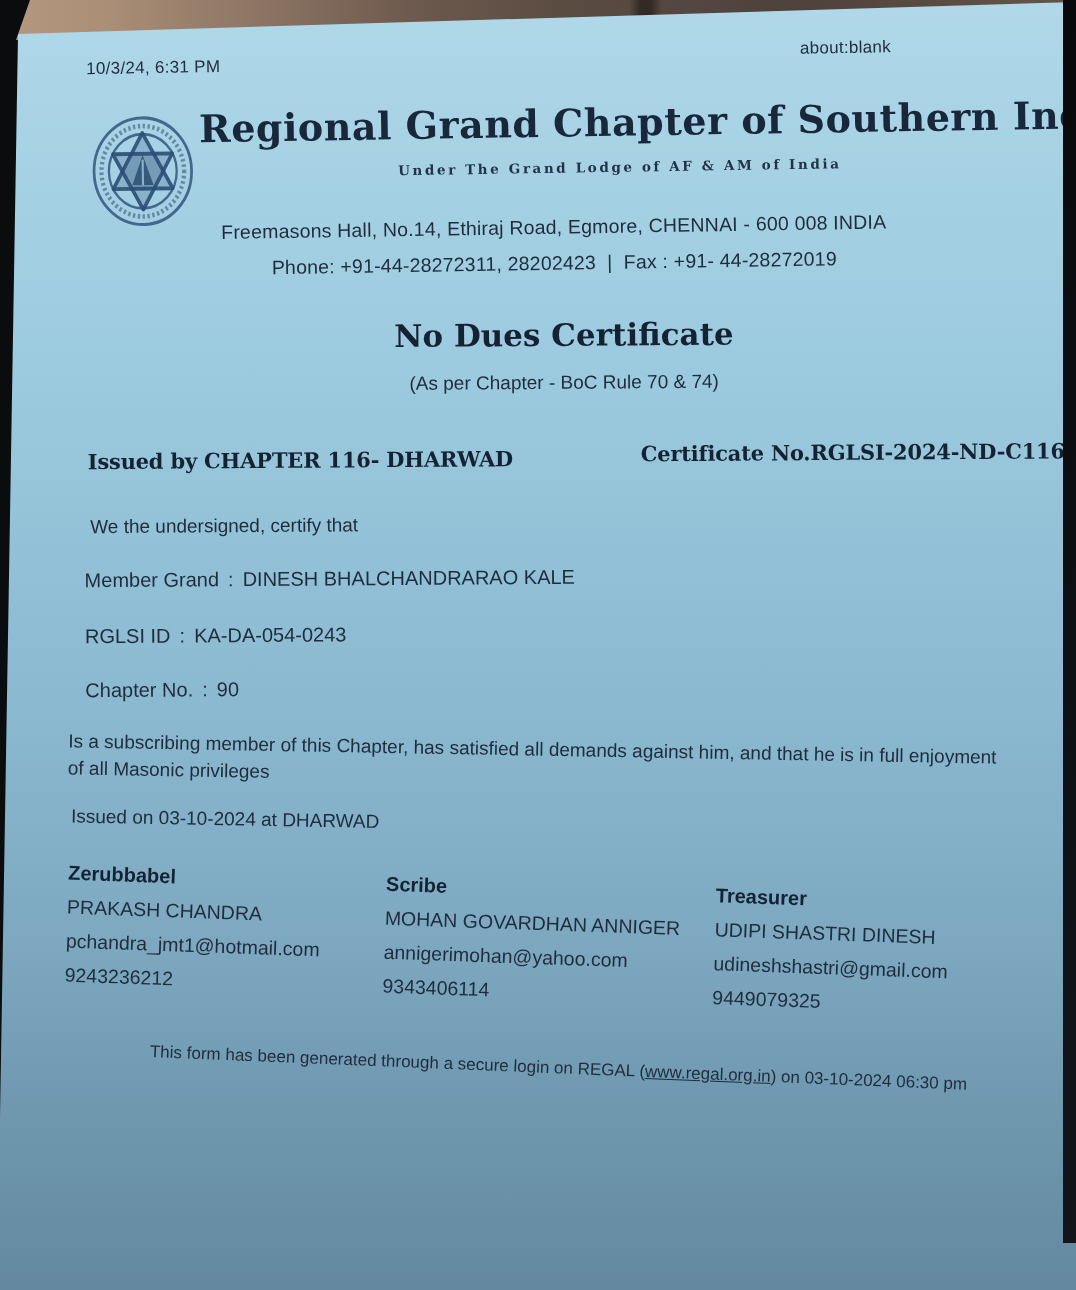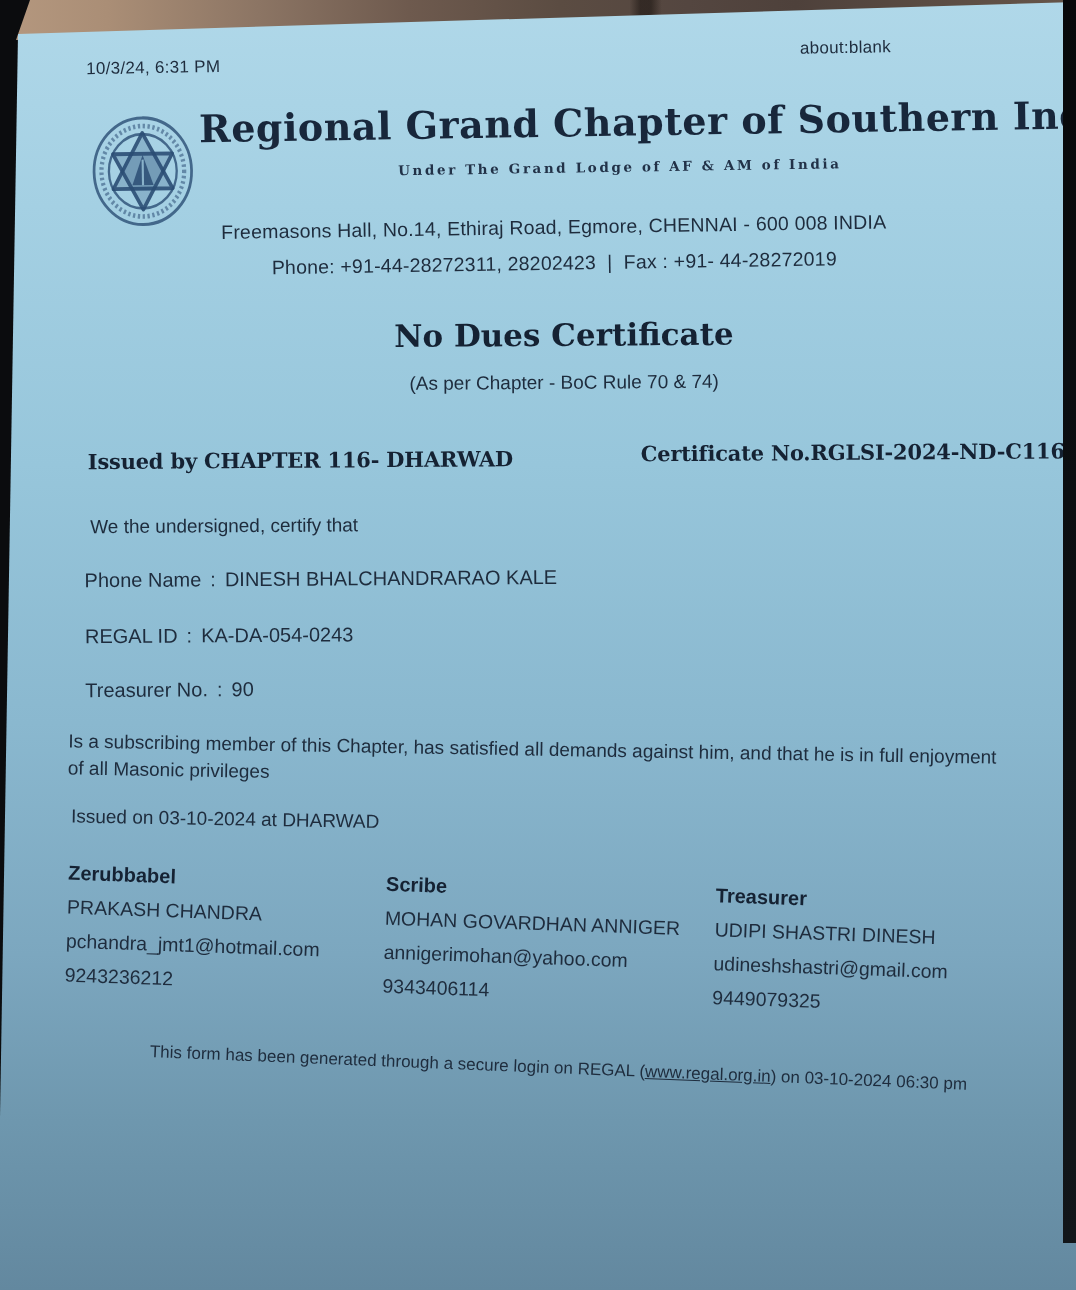--- a/index.html
+++ b/index.html
@@ -112,27 +112,27 @@
     </div>
 
     <div class="sec sec-cert">
       <div class="abs ndc-title">No Dues Certificate</div>
       <div class="abs ndc-sub">(As per Chapter - BoC Rule 70 &amp; 74)</div>
       <div class="abs issued-by">Issued by CHAPTER 116- DHARWAD</div>
       <div class="abs cert-no">Certificate No.RGLSI-2024-ND-C116-364</div>
       <div class="abs intro">We the undersigned, certify that</div>
 
       <div class="abs field-row row-0">
-        <span>Phone Name</span><span class="sep">:</span><span>DINESH BHALCHANDRARAO KALE</span>
+        <span>Member Grand</span><span class="sep">:</span><span>DINESH BHALCHANDRARAO KALE</span>
       </div>
       <div class="abs field-row row-1">
-        <span>REGAL ID</span><span class="sep">:</span><span>KA-DA-054-0243</span>
+        <span>RGLSI ID</span><span class="sep">:</span><span>KA-DA-054-0243</span>
       </div>
       <div class="abs field-row row-2">
-        <span>Treasurer No.</span><span class="sep">:</span><span>90</span>
+        <span>Chapter No.</span><span class="sep">:</span><span>90</span>
       </div>
     </div>
 
     <div class="sec sec-body">
       <div class="abs decl">Is a subscribing member of this Chapter, has satisfied all demands against him, and that he is in full enjoyment of all Masonic privileges</div>
       <div class="abs issued-on">Issued on 03-10-2024 at DHARWAD</div>
     </div>
 
     <div class="sec sec-officers">
       <div class="abs officers">

